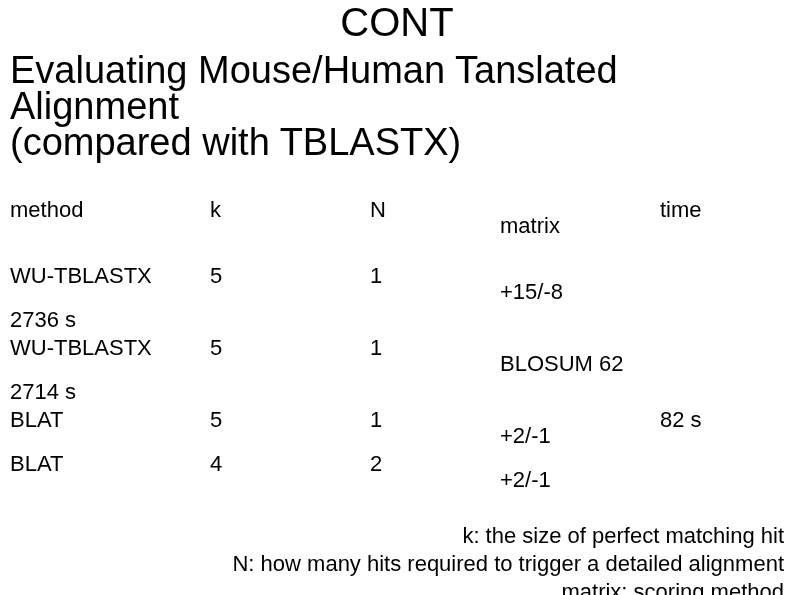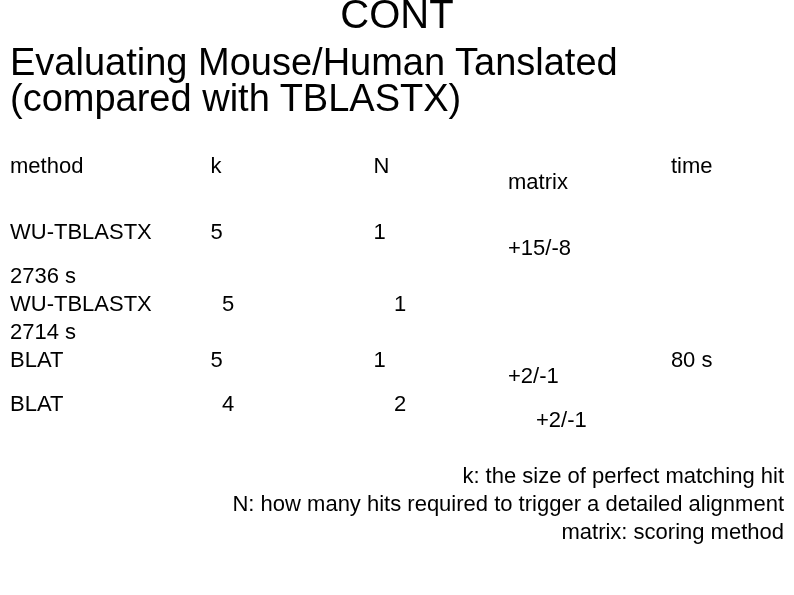--- a/index.html
+++ b/index.html
@@ -9,21 +9,21 @@
     height: 595px;
     background: #ffffff;
     font-family: Arial, Helvetica, sans-serif;
     color: #000000;
   }
   .slide {
     position: relative;
     width: 794px;
     height: 595px;
     box-sizing: border-box;
-    padding: 4px 10px;
+    padding: 12px 10px;
   }
   .top-title {
     text-align: center;
     font-size: 40px;
     line-height: 40px;
     margin: 0;
     font-weight: normal;
     position: relative;
     top: -10px;
   }
@@ -35,21 +35,20 @@
   }
   .table-wrap {
     margin-top: 36px;
     font-size: 22px;
     line-height: 28px;
   }
   .row {
     display: flex;
     flex-direction: row;
     width: 100%;
-    gap: 12px;
   }
   .cell {
     box-sizing: border-box;
     padding: 0;
   }
   .c-method { width: 200px; }
   .c-k      { width: 160px; }
   .c-N      { width: 130px; }
   .c-matrix { width: 160px; margin-top: 16px; }
   .c-time   { width: 120px; }
@@ -63,20 +62,21 @@
 </style>
 </head>
 <body>
 
 <div class="slide">
 
   <h1 class="top-title">CONT</h1>
 
   <div class="subtitle">
     <div>Evaluating Mouse/Human Tanslated</div>
+    <div>Alignment</div>
     <div>(compared with TBLASTX)</div>
   </div>
 
   <div class="table-wrap">
 
     <div class="row header-row">
       <div class="cell c-method">method</div>
       <div class="cell c-k">k</div>
       <div class="cell c-N">N</div>
       <div class="cell c-matrix">matrix</div>
@@ -95,36 +95,37 @@
       <div class="cell c-k"></div>
       <div class="cell c-N"></div>
       <div class="cell c-matrix"></div>
       <div class="cell c-time"></div>
     </div>
 
     <div class="row">
       <div class="cell c-method">WU-TBLASTX</div>
       <div class="cell c-k">5</div>
       <div class="cell c-N">1</div>
+      <div class="cell c-matrix">BLOSUM 62</div>
       <div class="cell c-time"></div>
     </div>
     <div class="row">
       <div class="cell c-method">2714 s</div>
       <div class="cell c-k"></div>
       <div class="cell c-N"></div>
       <div class="cell c-matrix"></div>
       <div class="cell c-time"></div>
     </div>
 
     <div class="row">
       <div class="cell c-method">BLAT</div>
       <div class="cell c-k">5</div>
       <div class="cell c-N">1</div>
       <div class="cell c-matrix">+2/-1</div>
-      <div class="cell c-time">80 s</div>
+      <div class="cell c-time">82 s</div>
     </div>
 
     <div class="row">
       <div class="cell c-method">BLAT</div>
       <div class="cell c-k">4</div>
       <div class="cell c-N">2</div>
       <div class="cell c-matrix">+2/-1</div>
     </div>
 
   </div>

